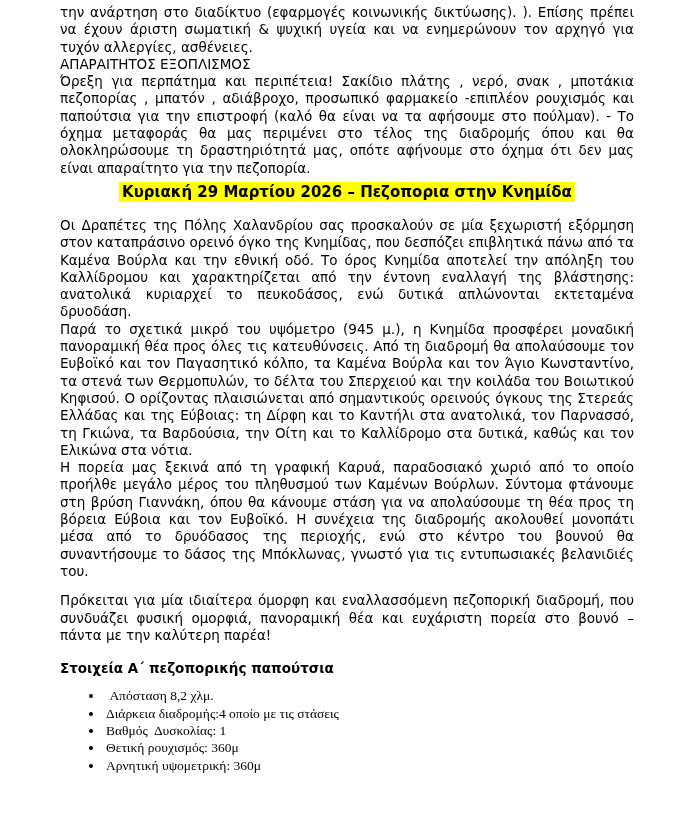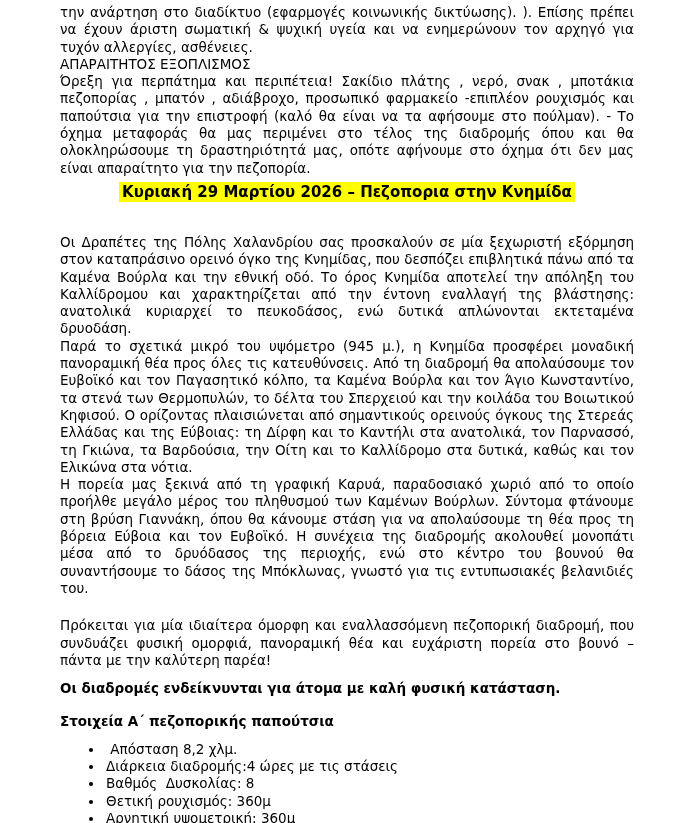--- a/index.html
+++ b/index.html
@@ -19,33 +19,34 @@
   .just { text-align: justify; }
   .equip-heading { }
   .event-title {
     margin-top: 4px;
     text-align: center;
     font-weight: bold;
     font-size: 15px;
     line-height: 23px;
   }
   .hl { background: #ffff00; padding: 1px 3px; }
-  .desc-block { margin-top: 30px; }
+  .desc-block { margin-top: 13px; }
   .route-para { margin-top: 0; }
-  .summary-para { margin-top: 20px; }
+  .summary-para { margin-top: 12px; }
   .fitness-note { margin-top: 11px; font-weight: bold; }
   .section-a { margin-top: 16px; font-weight: bold; }
   ul.details {
     margin: 10px 0 0 0;
     padding-left: 44px;
     list-style: disc;
   }
   ul.details li {
     white-space: pre-wrap;
     padding-left: 2px;
+    font-family: Liberation Serif, serif;
   }
 </style>
 </head>
 <body>
 
 <div class="page">
 
   <p class="just">την ανάρτηση στο διαδίκτυο (εφαρμογές κοινωνικής δικτύωσης). ). Επίσης πρέπει να έχουν άριστη σωματική &amp; ψυχική υγεία και να ενημερώνουν τον αρχηγό για τυχόν αλλεργίες, ασθένειες.</p>
 
   <p class="equip-heading">ΑΠΑΡΑΙΤΗΤΟΣ ΕΞΟΠΛΙΣΜΟΣ</p>
@@ -56,25 +57,24 @@
 
   <div class="desc-block">
     <p class="just">Οι Δραπέτες της Πόλης Χαλανδρίου  σας προσκαλούν σε μία ξεχωριστή εξόρμηση στον καταπράσινο ορεινό όγκο της Κνημίδας, που δεσπόζει επιβλητικά πάνω από τα Καμένα Βούρλα και την εθνική οδό. Το όρος Κνημίδα αποτελεί την απόληξη του Καλλίδρομου και χαρακτηρίζεται από την έντονη εναλλαγή της βλάστησης: ανατολικά κυριαρχεί το πευκοδάσος, ενώ δυτικά απλώνονται εκτεταμένα δρυοδάση.</p>
     <p class="just">Παρά το σχετικά μικρό του υψόμετρο (945 μ.), η Κνημίδα προσφέρει μοναδική πανοραμική θέα προς όλες τις κατευθύνσεις. Από τη διαδρομή θα απολαύσουμε τον Ευβοϊκό και τον Παγασητικό κόλπο, τα Καμένα Βούρλα και τον Άγιο Κωνσταντίνο, τα στενά των Θερμοπυλών, το δέλτα του Σπερχειού και την κοιλάδα του Βοιωτικού Κηφισού. Ο ορίζοντας πλαισιώνεται από σημαντικούς ορεινούς όγκους της Στερεάς Ελλάδας και της Εύβοιας: τη Δίρφη και το Καντήλι στα ανατολικά, τον Παρνασσό, τη Γκιώνα, τα Βαρδούσια, την Οίτη και το Καλλίδρομο στα δυτικά, καθώς και τον Ελικώνα στα νότια.</p>
   </div>
 
   <p class="just route-para">Η πορεία μας ξεκινά από τη γραφική Καρυά, παραδοσιακό χωριό από το οποίο προήλθε μεγάλο μέρος του πληθυσμού των Καμένων Βούρλων. Σύντομα φτάνουμε στη βρύση Γιαννάκη, όπου θα κάνουμε στάση για να απολαύσουμε τη θέα προς τη βόρεια Εύβοια και τον Ευβοϊκό. Η συνέχεια της διαδρομής ακολουθεί μονοπάτι μέσα από το δρυόδασος της περιοχής, ενώ στο κέντρο του βουνού θα συναντήσουμε το δάσος της Μπόκλωνας, γνωστό για τις εντυπωσιακές βελανιδιές του.</p>
 
   <p class="just summary-para">Πρόκειται για μία ιδιαίτερα όμορφη και εναλλασσόμενη πεζοπορική διαδρομή, που συνδυάζει φυσική ομορφιά, πανοραμική θέα και ευχάριστη πορεία στο βουνό – πάντα με την καλύτερη παρέα!</p>
 
-  <p class="fitness-note">Οι διαδρομές ενδείκνυνται για άτομα με καλή φυσική κατάσταση.</p>
 
   <p class="section-a">Στοιχεία Α΄ πεζοπορικής παπούτσια</p>
 
   <ul class="details">
       <li> Απόσταση 8,2 χλμ.</li>
-      <li>Διάρκεια διαδρομής:4 ώρες με τις στάσεις</li>
-      <li>Βαθμός  Δυσκολίας: 8</li>
+      <li>Διάρκεια διαδρομής:4 οποίο με τις στάσεις</li>
+      <li>Βαθμός  Δυσκολίας: 1</li>
       <li>Θετική ρουχισμός: 360μ</li>
       <li>Αρνητική υψομετρική: 360μ</li>
     </ul>
 
 </div>
 
 </body></html>

